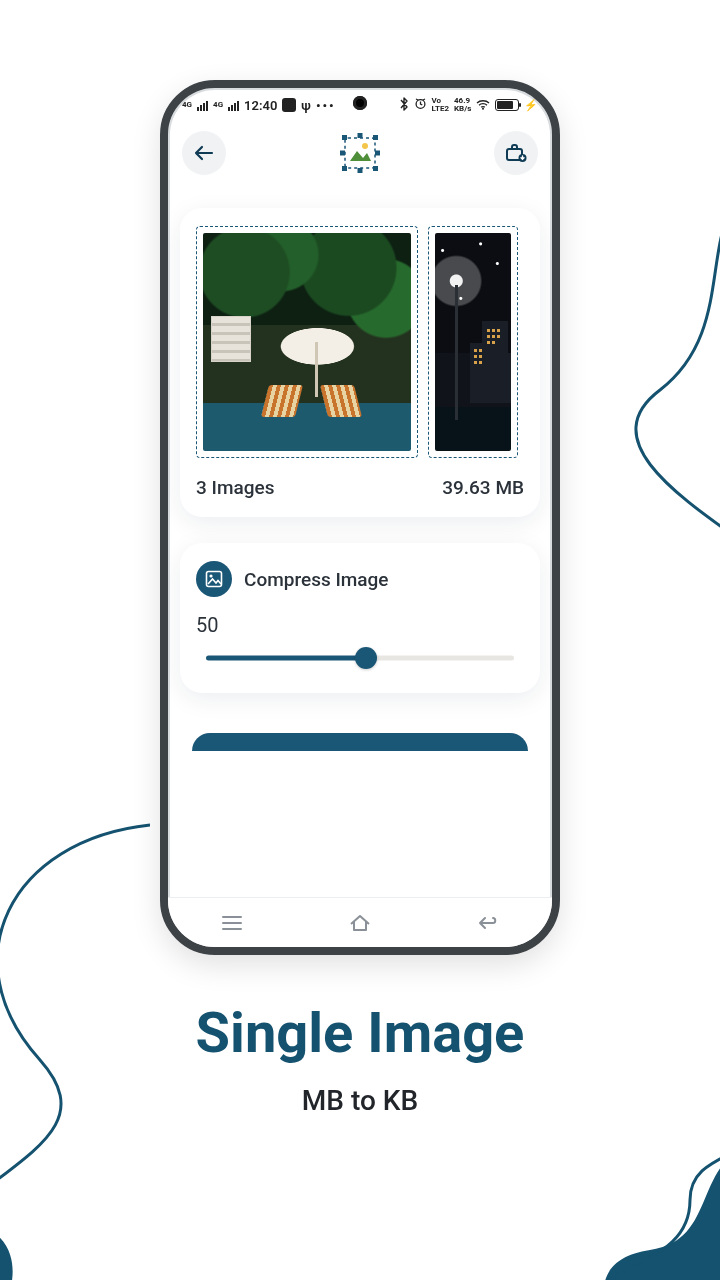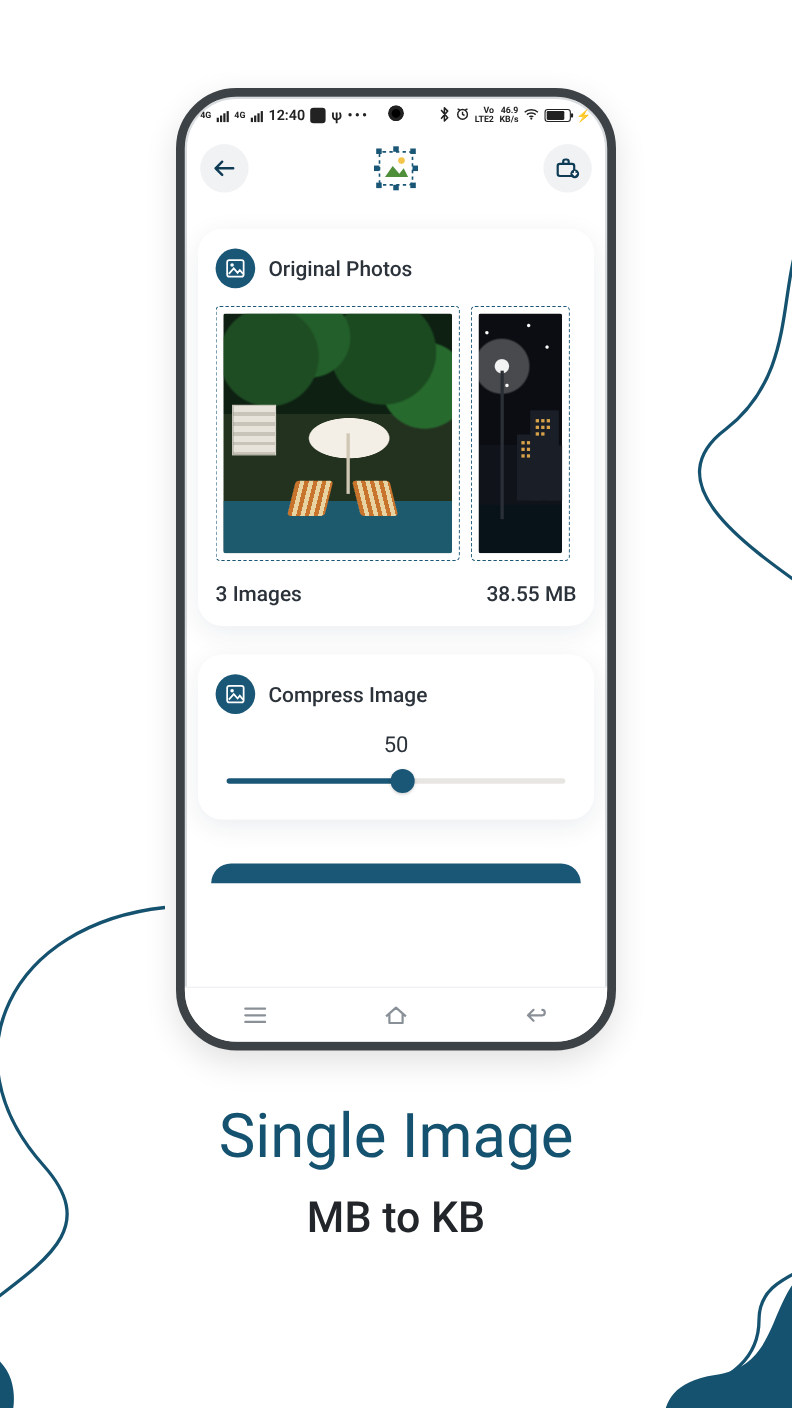--- a/index.html
+++ b/index.html
@@ -35,21 +35,21 @@
 
   
   .statusbar{
     height:30px; padding:4px 14px 0; display:flex; justify-content:space-between; align-items:center;
     font-size:13px; font-weight:600; color:#222;
   }
   .status-left, .status-right{ display:flex; align-items:center; gap:5px;}
   .sig{ display:inline-flex; align-items:flex-end; gap:1px; height:12px;}
   .sig i{ width:2px; background:#222;}
   .sig i:nth-child(1){height:4px}.sig i:nth-child(2){height:6px}.sig i:nth-child(3){height:8px}.sig i:nth-child(4){height:10px}
-  .supsmall{font-size:8px; font-weight:700; line-height:1; text-align:right;}
+  .supsmall{font-size:8px; font-weight:700; line-height:1; text-align:left;}
   .bt-icon{ font-size:12px;}
   .alarm-icon{ font-size:12px;}
   .wifi{ width:14px;height:10px;}
   .battery{ width:24px;height:12px;border:1.5px solid #222;border-radius:3px;position:relative}
   .battery::after{content:"";position:absolute;right:-3px;top:3px;width:2px;height:4px;background:#222;border-radius:1px}
   .battery i{position:absolute;left:1px;top:1px;bottom:1px;width:70%;background:#222;border-radius:1px}
   .dots{letter-spacing:2px;}
 
   
   .app-header{ height:70px; display:flex; align-items:center; justify-content:space-between; padding:0 14px;}
@@ -102,37 +102,37 @@
       0 12px #d8a24a, 5px 12px #d8a24a;}
   .img2 .snow{position:absolute;inset:0;background:
       radial-gradient(circle at 10% 8%, #fff 0 1px, transparent 2px),
       radial-gradient(circle at 60% 5%, #fff 0 1px, transparent 2px),
       radial-gradient(circle at 82% 14%, #fff 0 1px, transparent 2px),
       radial-gradient(circle at 34% 30%, #fff 0 1px, transparent 2px);}
 
   .meta{ display:flex; justify-content:space-between; margin-top:18px; font-size:19px; color:#2b323a; font-weight:500;align-items:flex-end;}
 
   
-  .slider-val{ text-align:center; font-size:20px; color:#2b323a; margin:4px 0 10px;}
+  .slider-val{ text-align:left; font-size:20px; color:#2b323a; margin:4px 0 10px;}
   .slider{ position:relative; height:22px; margin:0 10px 6px;}
   .track{ position:absolute; left:0; right:0; top:50%; height:5px; transform:translateY(-50%); border-radius:4px;
           background:linear-gradient(90deg,#1a5676 0 52%, #e8e6e3 52% 100%);}
   .thumb-dot{ position:absolute; top:50%; left:52%; width:22px;height:22px;border-radius:50%; background:#1a5676; transform:translate(-50%,-50%); box-shadow:0 1px 3px rgba(0,0,0,.2);}
 
   .cta{ margin:40px 12px 0; height:18px; background:#1a5676; border-radius:20px 20px 0 0;}
 
   
   .navbar{ position:absolute; bottom:0; left:0; right:0; height:50px; border-top:1px solid #eceef0; background:#fff;
            display:flex; align-items:center; justify-content:space-around; color:#6d7680;}
   .nav-btn{ width:36px;height:30px; display:flex; align-items:center; justify-content:center;}
 
   
   .marketing{ position:absolute; left:0; right:0; top:1000px; text-align:center; z-index:5;}
-  .headline{ font-size:56px; font-weight:400; color:#14526f; letter-spacing:0px;}
-  .subhead{ font-size:39px; font-weight:500; color:#22262b; margin-top:18px;}
+  .headline{ font-size:56px; font-weight:700; color:#14526f; letter-spacing:0px;}
+  .subhead{ font-size:28px; font-weight:500; color:#22262b; margin-top:18px;}
 </style>
 </head>
 <body>
 
 <div class="deco" style="right:-60px; top:160px;">
   <svg width="180" height="420" viewBox="0 0 180 420" fill="none">
     <path d="M180 10 C 80 40, 150 160, 60 230 C -20 290, 120 360, 180 410" stroke="#14526f" stroke-width="3" fill="none"></path>
   </svg>
 </div>
 <div class="deco" style="left:-110px; top:820px;">
@@ -226,30 +226,20 @@
         <rect x="2" y="6" width="15" height="11" rx="2" stroke="#0f3b55" stroke-width="2" fill="none"></rect>
         <path d="M7 6 V4 a2 2 0 0 1 2 -2 h1 a2 2 0 0 1 2 2 V6" stroke="#0f3b55" stroke-width="2" fill="none"></path>
         <circle cx="17.5" cy="15" r="4" fill="#0f3b55"></circle>
         <path d="M17.5 13 v3 M16 14.8 l1.5 1.5 l1.5 -1.5" stroke="#fff" stroke-width="1.4" fill="none" stroke-linecap="round"></path>
       </svg>
     </div>
   </div>
 
   <div class="content">
     <div class="card">
-      <div class="card-head">
-        <div class="head-badge">
-          <svg width="18" height="18" viewBox="0 0 18 18">
-              <rect x="1.5" y="1.5" width="15" height="15" rx="2" stroke="#fff" stroke-width="1.6" fill="none"></rect>
-              <circle cx="6" cy="6" r="1.6" fill="#fff"></circle>
-              <path d="M3 14 L7.5 9 L11 13 L13 10.5 L16 14" stroke="#fff" stroke-width="1.6" fill="none"></path>
-            </svg>
-        </div>
-        <div class="head-title">Original Photos</div>
-      </div>
       <div class="thumbs">
         <div class="thumb">
           <div class="thumb-inner img1">
             <div class="stair"></div>
               <div class="chair c1"></div>
               <div class="chair c2"></div>
           </div>
         </div>
         <div class="thumb partial">
           <div class="thumb-inner img2">
@@ -259,21 +249,21 @@
             <div class="bld b2">
                 <span class="win" style="left:5px;top:8px"></span>
               </div>
             <div class="bld b3"></div>
             <div class="snow"></div>
           </div>
         </div>
       </div>
       <div class="meta">
         <span>3 Images</span>
-        <span>38.55 MB</span>
+        <span>39.63 MB</span>
       </div>
     </div>
 
     <div class="card">
       <div class="card-head">
         <div class="head-badge">
           <svg width="18" height="18" viewBox="0 0 18 18">
               <rect x="1.5" y="1.5" width="15" height="15" rx="2" stroke="#fff" stroke-width="1.6" fill="none"></rect>
               <circle cx="6" cy="6" r="1.6" fill="#fff"></circle>
               <path d="M3 14 L7.5 9 L11 13 L13 10.5 L16 14" stroke="#fff" stroke-width="1.6" fill="none"></path>

